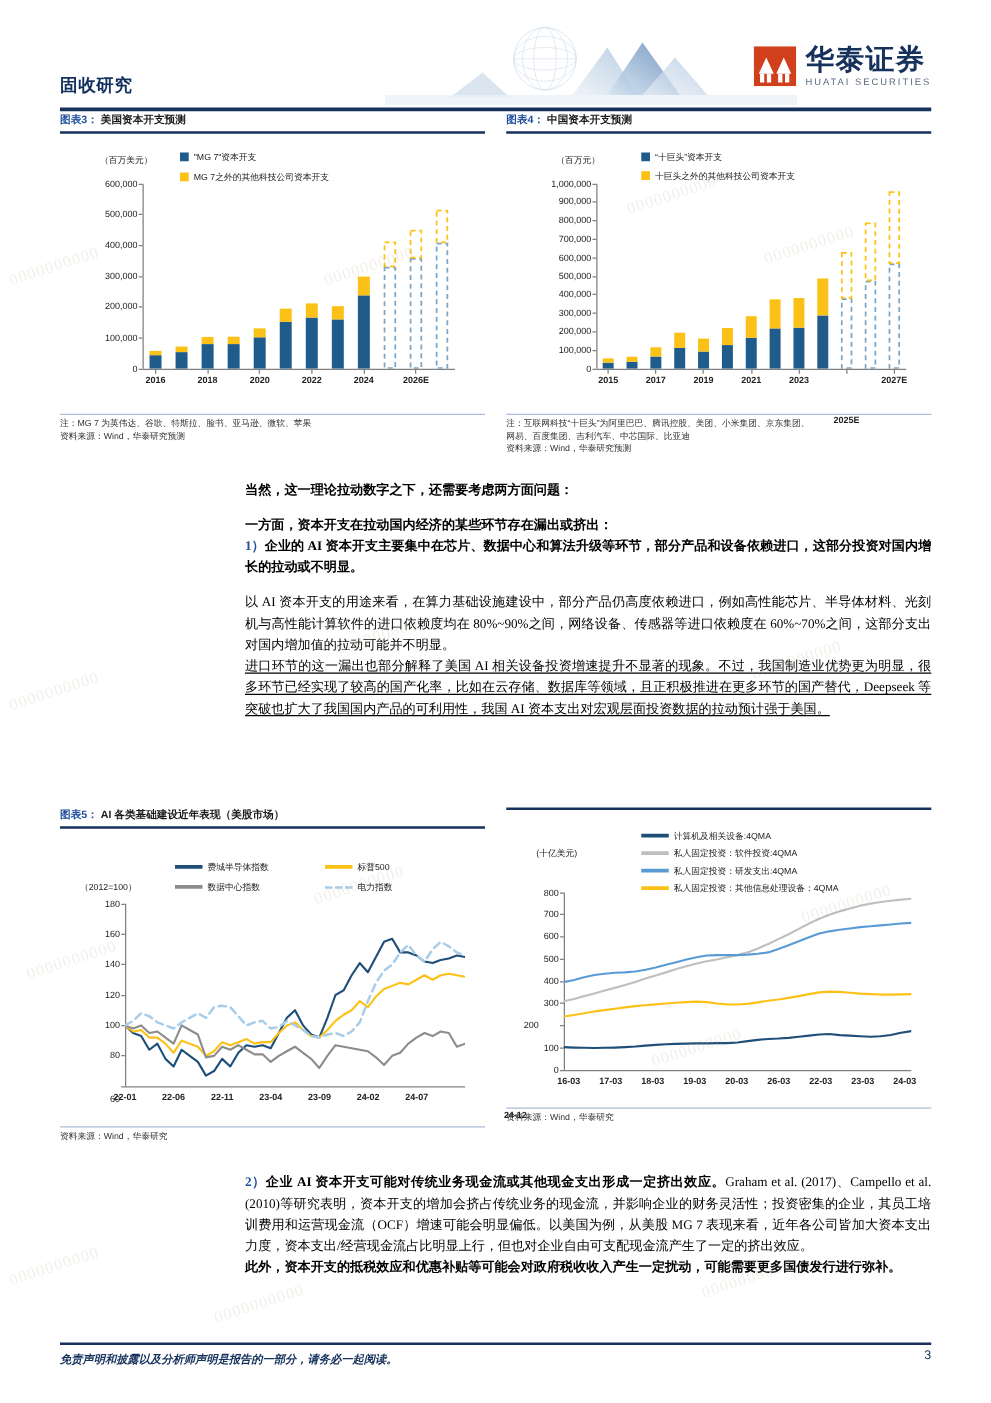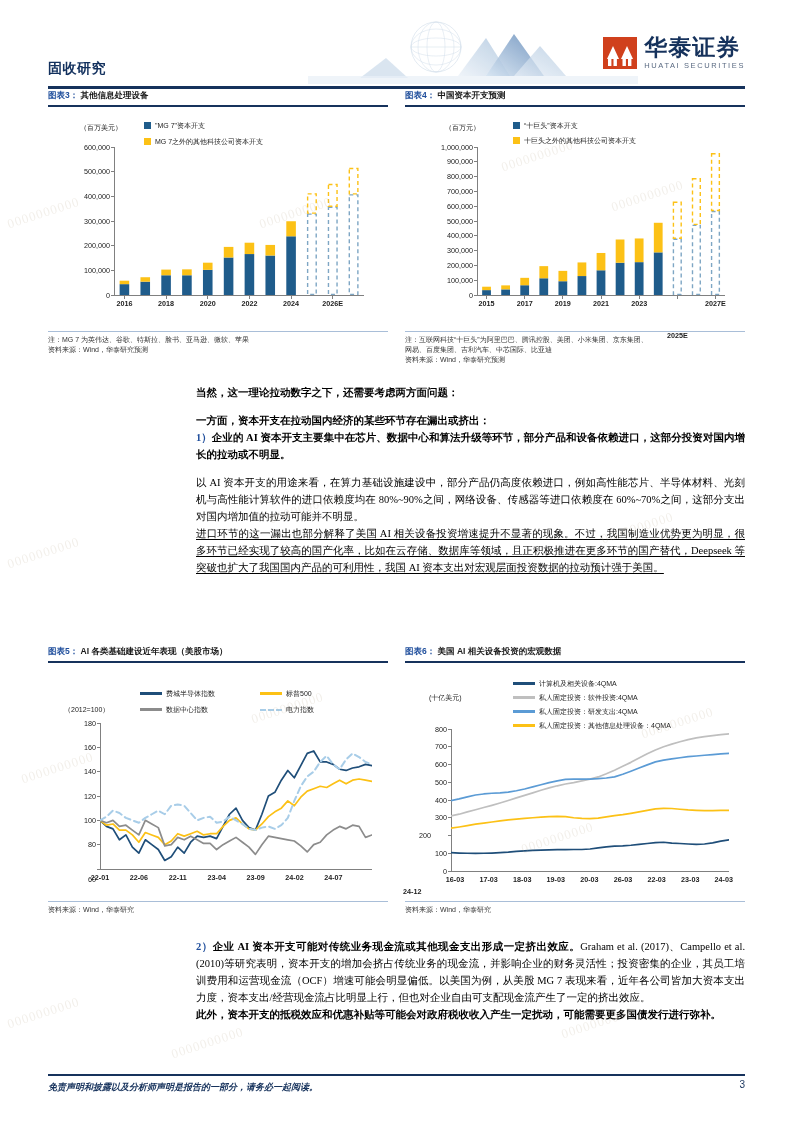--- a/index.html
+++ b/index.html
@@ -178,21 +178,21 @@
         <div class="logo-cn">华泰证券</div>
         <div class="logo-en">HUATAI SECURITIES</div>
       </div>
     </div>
   </div>
   <div class="hdr-rule"></div>
 
   <div class="fig" style="left:48px; top:90px; width:340px;">
     <div class="fig-title">
       <span class="num">图表3：</span>
-      <span>其他信息处理设备</span>
+      <span>美国资本开支预测</span>
     </div>
     <div class="fig-rule"></div>
     <div class="fig-body" style="height:222px;">
       <div class="chart" id="c3" style="position:absolute; left:0; top:0; width:340px; height:222px;">
           <div class="unit-lbl" style="left:32px; top:16px;">（百万美元）</div>
           <div class="legend-row" style="left:96px; top:14px;">
             <div class="sw-box" style="background:#1F5C8B;"></div>
             <div class="" style="">"MG 7"资本开支</div>
           </div>
           <div class="legend-row" style="left:96px; top:30px;">
@@ -419,24 +419,20 @@
           <div class="xtick" style="left:285.4px; top:210px;">24-07</div>
           <div class="xtick" style="left:324.3px; top:224px;margin-left:40px;">24-12</div>
         </div>
     </div>
     <div class="fig-note">
       <div>资料来源：Wind，华泰研究</div>
     </div>
   </div>
 
   <div class="fig" style="left:405px; top:646px; width:340px;">
-    <div class="fig-title">
-      <span class="num">图表6：</span>
-      <span>美国 AI 相关设备投资的宏观数据</span>
-    </div>
     <div class="fig-rule"></div>
     <div class="fig-body" style="height:236px;">
       <div class="chart" id="c6" style="position:absolute; left:0; top:0; width:340px; height:236px;">
           <div class="unit-lbl" style="left:24px; top:30px;">(十亿美元)</div>
           <div class="legend-row" style="left:108px; top:16px;">
             <div class="sw-line" style="background:#1F4E79;"></div>
             <div class="" style="">计算机及相关设备:4QMA</div>
           </div>
           <div class="legend-row" style="left:108px; top:30px;">
             <div class="sw-line" style="background:#BFBFBF;"></div>

